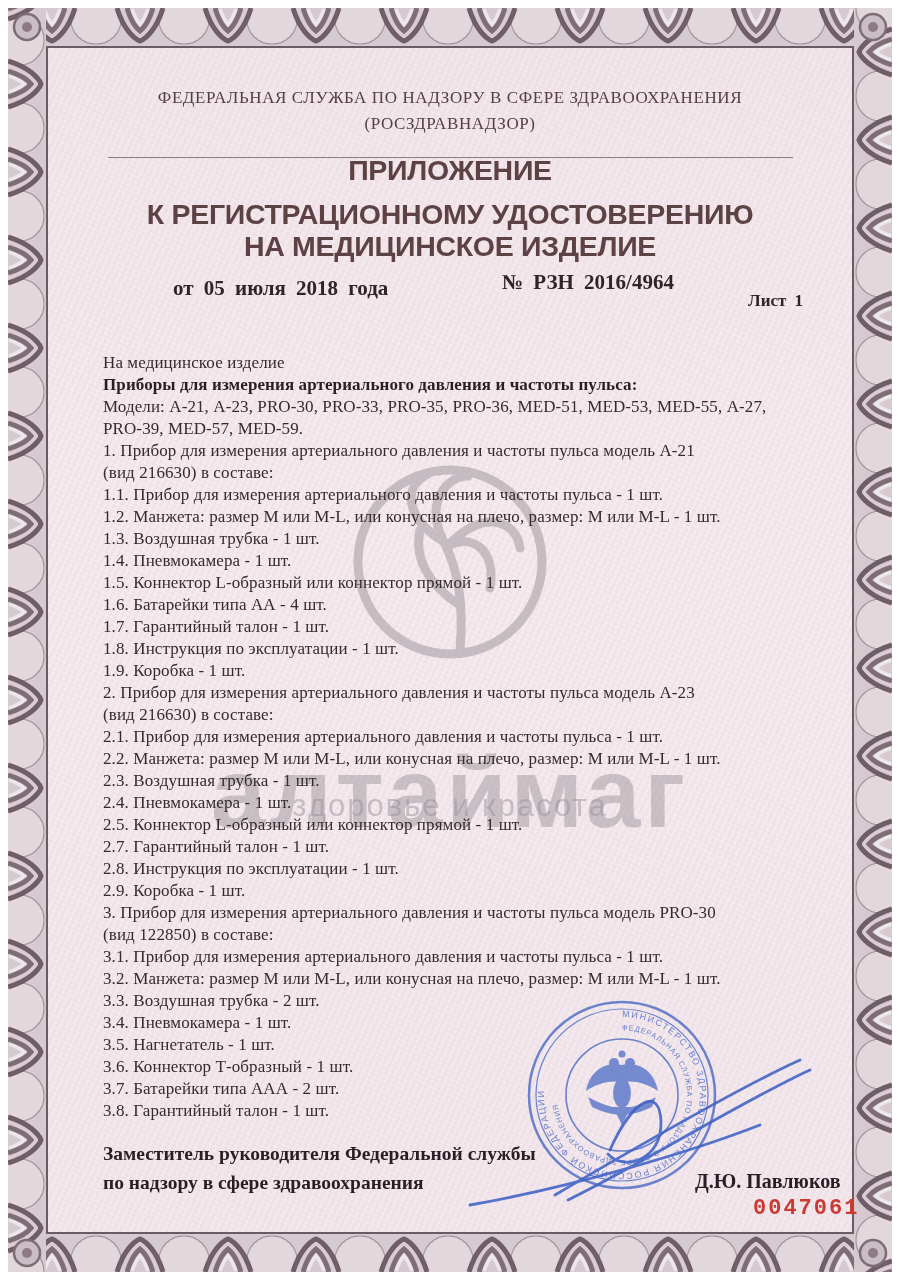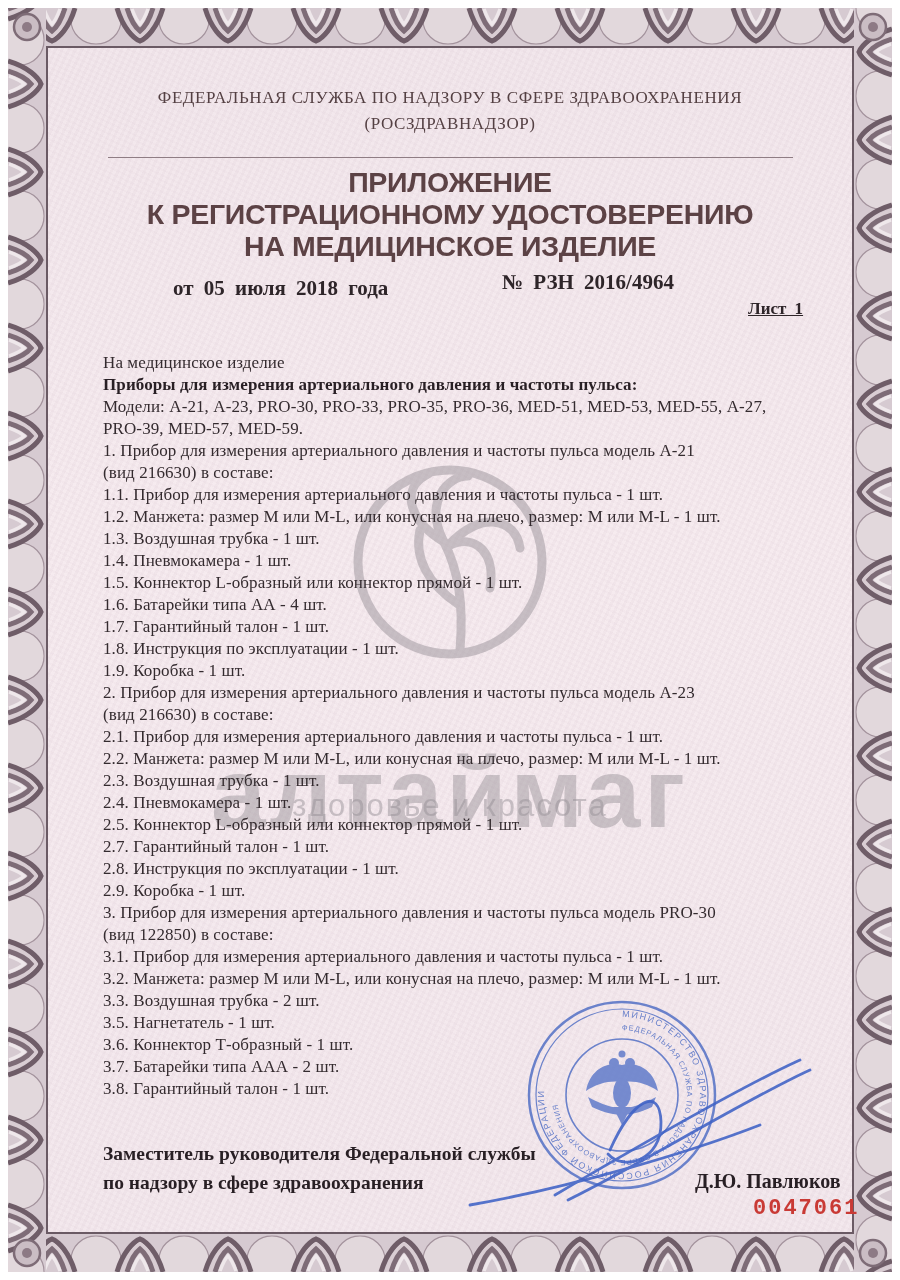--- a/index.html
+++ b/index.html
@@ -148,27 +148,27 @@
     </g>
   </svg>
 
   <div class="abs center wm-word" style="top:648px;margin-top:48px;">алтаймаг</div>
   <div class="abs center wm-tag" style="top:742px;">здоровье и красота</div>
 
   <div class="abs center agency" style="top:40px;">ФЕДЕРАЛЬНАЯ СЛУЖБА ПО НАДЗОРУ В СФЕРЕ ЗДРАВООХРАНЕНИЯ</div>
   <div class="abs center agency" style="top:66px;">(РОСЗДРАВНАДЗОР)</div>
   <div class="abs divider" style="top:109px;left:60px;width:685px;"></div>
 
-  <div class="abs center title" style="top:118px;">ПРИЛОЖЕНИЕ</div>
+  <div class="abs center title" style="top:106px;">ПРИЛОЖЕНИЕ</div>
   <div class="abs center title" style="top:150px;">К РЕГИСТРАЦИОННОМУ УДОСТОВЕРЕНИЮ</div>
   <div class="abs center title" style="top:182px;">НА МЕДИЦИНСКОЕ ИЗДЕЛИЕ</div>
 
   <div class="abs dateline" style="top:228px;left:106px;margin-left:19px;">от  05 июля 2018 года</div>
   <div class="abs dateline" style="top:222px;left:454px;">№  РЗН 2016/4964</div>
-  <div class="abs sheet" style="top:251px;left:700px;text-decoration:underline;">Лист  1</div>
+  <div class="abs sheet" style="top:243px;left:700px;">Лист  1</div>
 
   <div class="abs body-text" id="body-text">
       <div class="line">На медицинское изделие</div>
       <div class="line b">Приборы для измерения артериального давления и частоты пульса:</div>
       <div class="line">Модели: А-21, А-23, PRO-30, PRO-33, PRO-35, PRO-36, MED-51, MED-53, MED-55, А-27,</div>
       <div class="line">PRO-39, MED-57, MED-59.</div>
       <div class="line">1. Прибор для измерения артериального давления и частоты пульса модель А-21</div>
       <div class="line">(вид 216630) в составе:</div>
       <div class="line">1.1. Прибор для измерения артериального давления и частоты пульса - 1 шт.</div>
       <div class="line">1.2. Манжета: размер М или M-L, или конусная на плечо, размер: М или M-L - 1 шт.</div>
@@ -187,20 +187,21 @@
       <div class="line">2.4. Пневмокамера - 1 шт.</div>
       <div class="line">2.5. Коннектор L-образный или коннектор прямой - 1 шт.</div>
       <div class="line">2.7. Гарантийный талон - 1 шт.</div>
       <div class="line">2.8. Инструкция по эксплуатации - 1 шт.</div>
       <div class="line">2.9. Коробка - 1 шт.</div>
       <div class="line">3. Прибор для измерения артериального давления и частоты пульса модель PRO-30</div>
       <div class="line">(вид 122850) в составе:</div>
       <div class="line">3.1. Прибор для измерения артериального давления и частоты пульса - 1 шт.</div>
       <div class="line">3.2. Манжета: размер М или M-L, или конусная на плечо, размер: М или M-L - 1 шт.</div>
       <div class="line">3.3. Воздушная трубка - 2 шт.</div>
+      <div class="line">3.4. Пневмокамера - 1 шт.</div>
       <div class="line">3.5. Нагнетатель - 1 шт.</div>
       <div class="line">3.6. Коннектор Т-образный - 1 шт.</div>
       <div class="line">3.7. Батарейки типа ААА - 2 шт.</div>
       <div class="line">3.8. Гарантийный талон - 1 шт.</div>
     </div>
 
   <div class="abs sig-line" style="top:1095px;left:55px;">Заместитель руководителя Федеральной службы</div>
   <div class="abs sig-line" style="top:1124px;left:55px;">по надзору в сфере здравоохранения</div>
   <div class="abs signer-name" style="top:1122px;left:647px;">Д.Ю. Павлюков</div>
 

